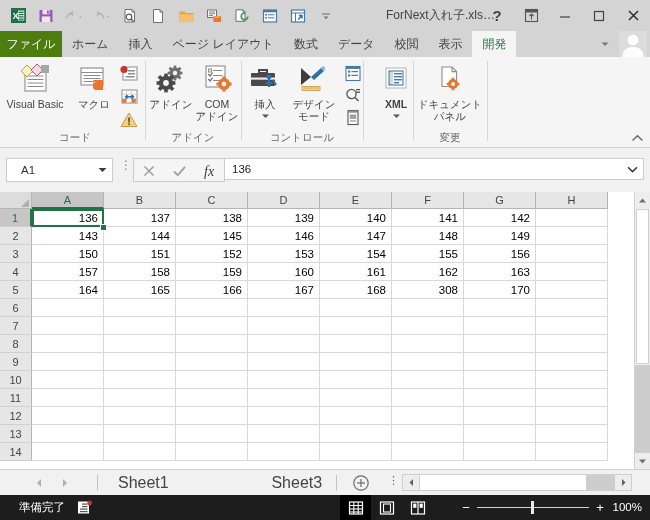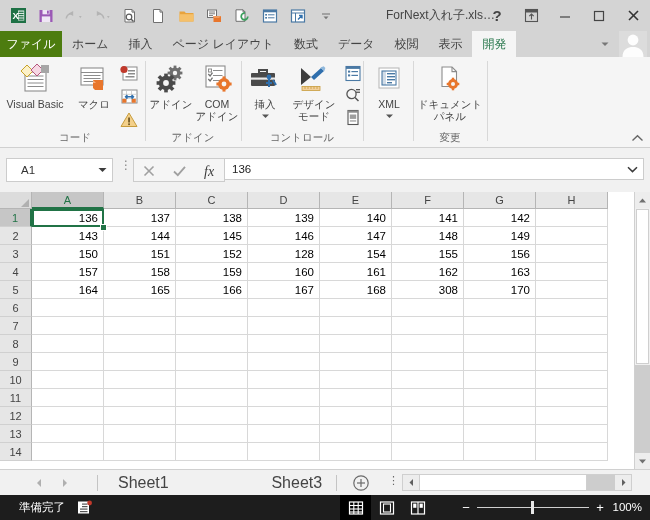--- a/index.html
+++ b/index.html
@@ -542,21 +542,21 @@
           <rect x="4" y="1.5" width="10" height="2.2" fill="#8c8c8c"></rect>
           <rect x="5.8" y="5.5" width="6.4" height="4.4" fill="#9e9e9e"></rect>
           <rect x="5.8" y="11.3" width="6.4" height="1.3" fill="#9e9e9e"></rect>
         </svg>
       </div>
       <div class="rgroup-label">コントロール</div>
     </div>
     <div class="rsep" style="left:363px;"></div>
 
     <div class="rgroup" style="left:364px;width:48px;">
-      <div class="rbig" style="left:2px;width:46px;">
+      <div class="rbig" style="left:9px;width:46px;font-weight:bold;">
         <span class="ico">
           <svg width="30" height="30" viewBox="0 0 30 30">
             <rect x="5" y="3" width="20" height="20" fill="#fff" stroke="#b4b4b4" stroke-width="1"></rect>
             <rect x="8" y="6" width="14" height="14" fill="none" stroke="#4a79a4" stroke-width="1.1"></rect>
             <rect x="8" y="6" width="4" height="14" fill="#4a79a4" opacity="0.25"></rect>
             <g fill="#4a79a4">
               <rect x="13" y="8" width="8" height="1.4"></rect>
                 <rect x="13" y="11" width="8" height="1.4"></rect>
               <rect x="13" y="14" width="8" height="1.4"></rect>
                 <rect x="13" y="17" width="5" height="1.4"></rect>
@@ -690,21 +690,21 @@
           <div class="gcell">146</div>
           <div class="gcell">147</div>
           <div class="gcell">148</div>
           <div class="gcell">149</div>
           <div class="gcell"></div>
         </div>
         <div class="grow">
           <div class="gcell">150</div>
           <div class="gcell">151</div>
           <div class="gcell">152</div>
-          <div class="gcell">128</div>
+          <div class="gcell">153</div>
           <div class="gcell">154</div>
           <div class="gcell">155</div>
           <div class="gcell">156</div>
           <div class="gcell"></div>
         </div>
         <div class="grow">
           <div class="gcell">157</div>
           <div class="gcell">158</div>
           <div class="gcell">159</div>
           <div class="gcell">160</div>

